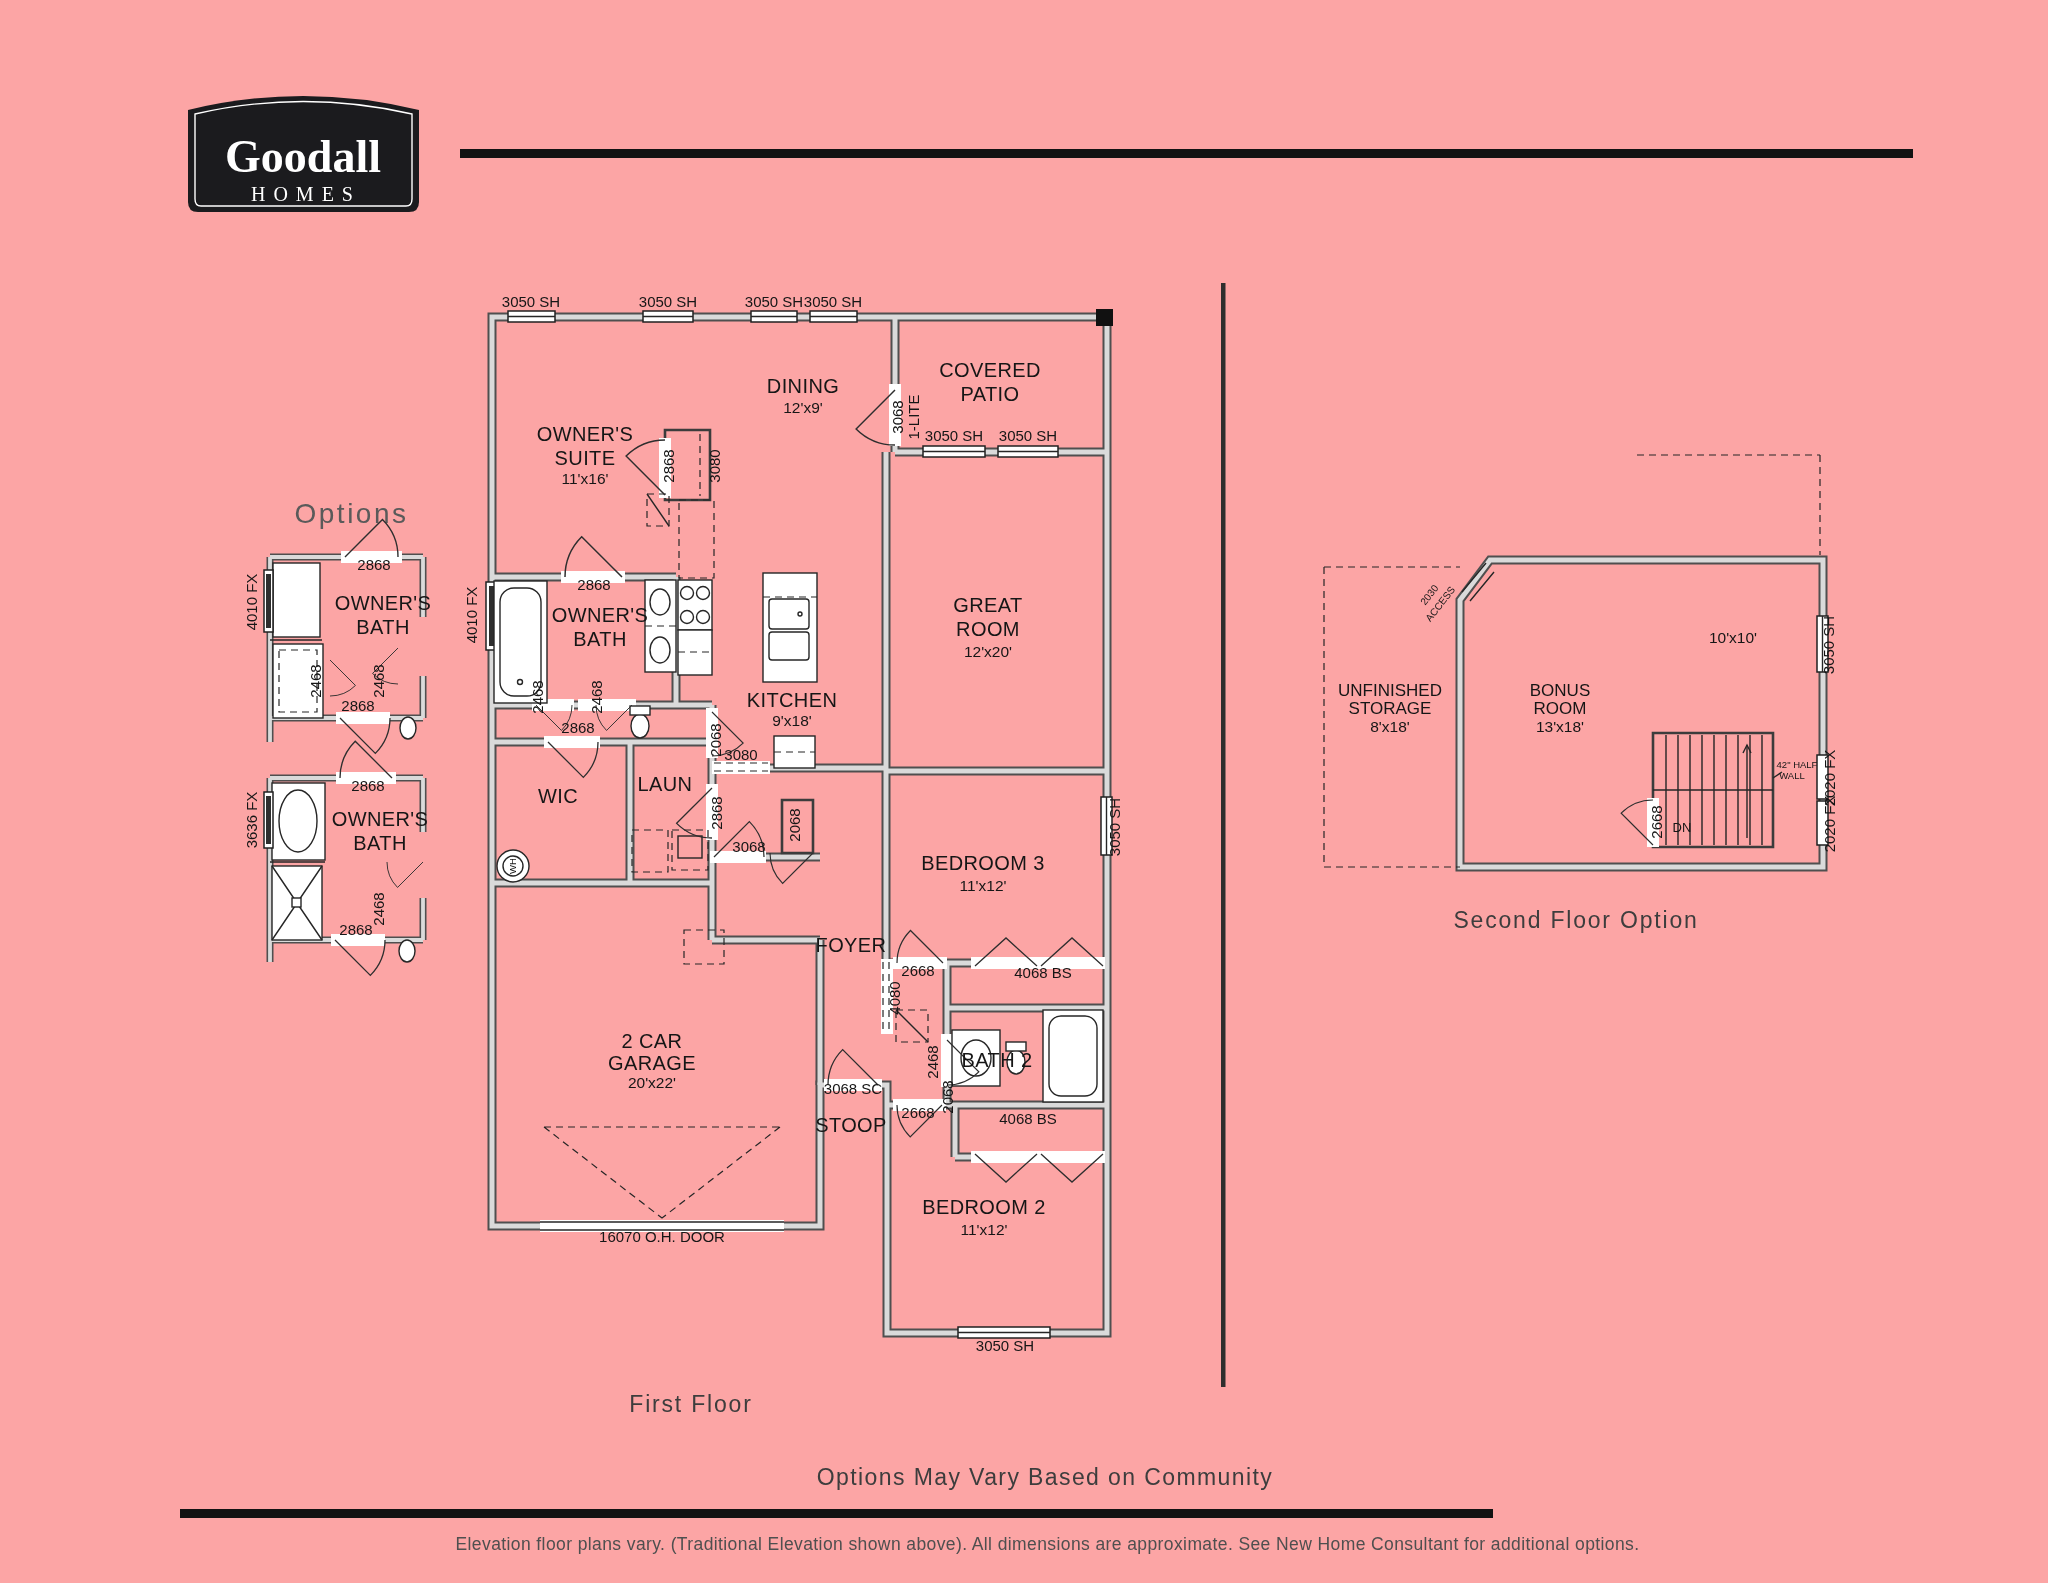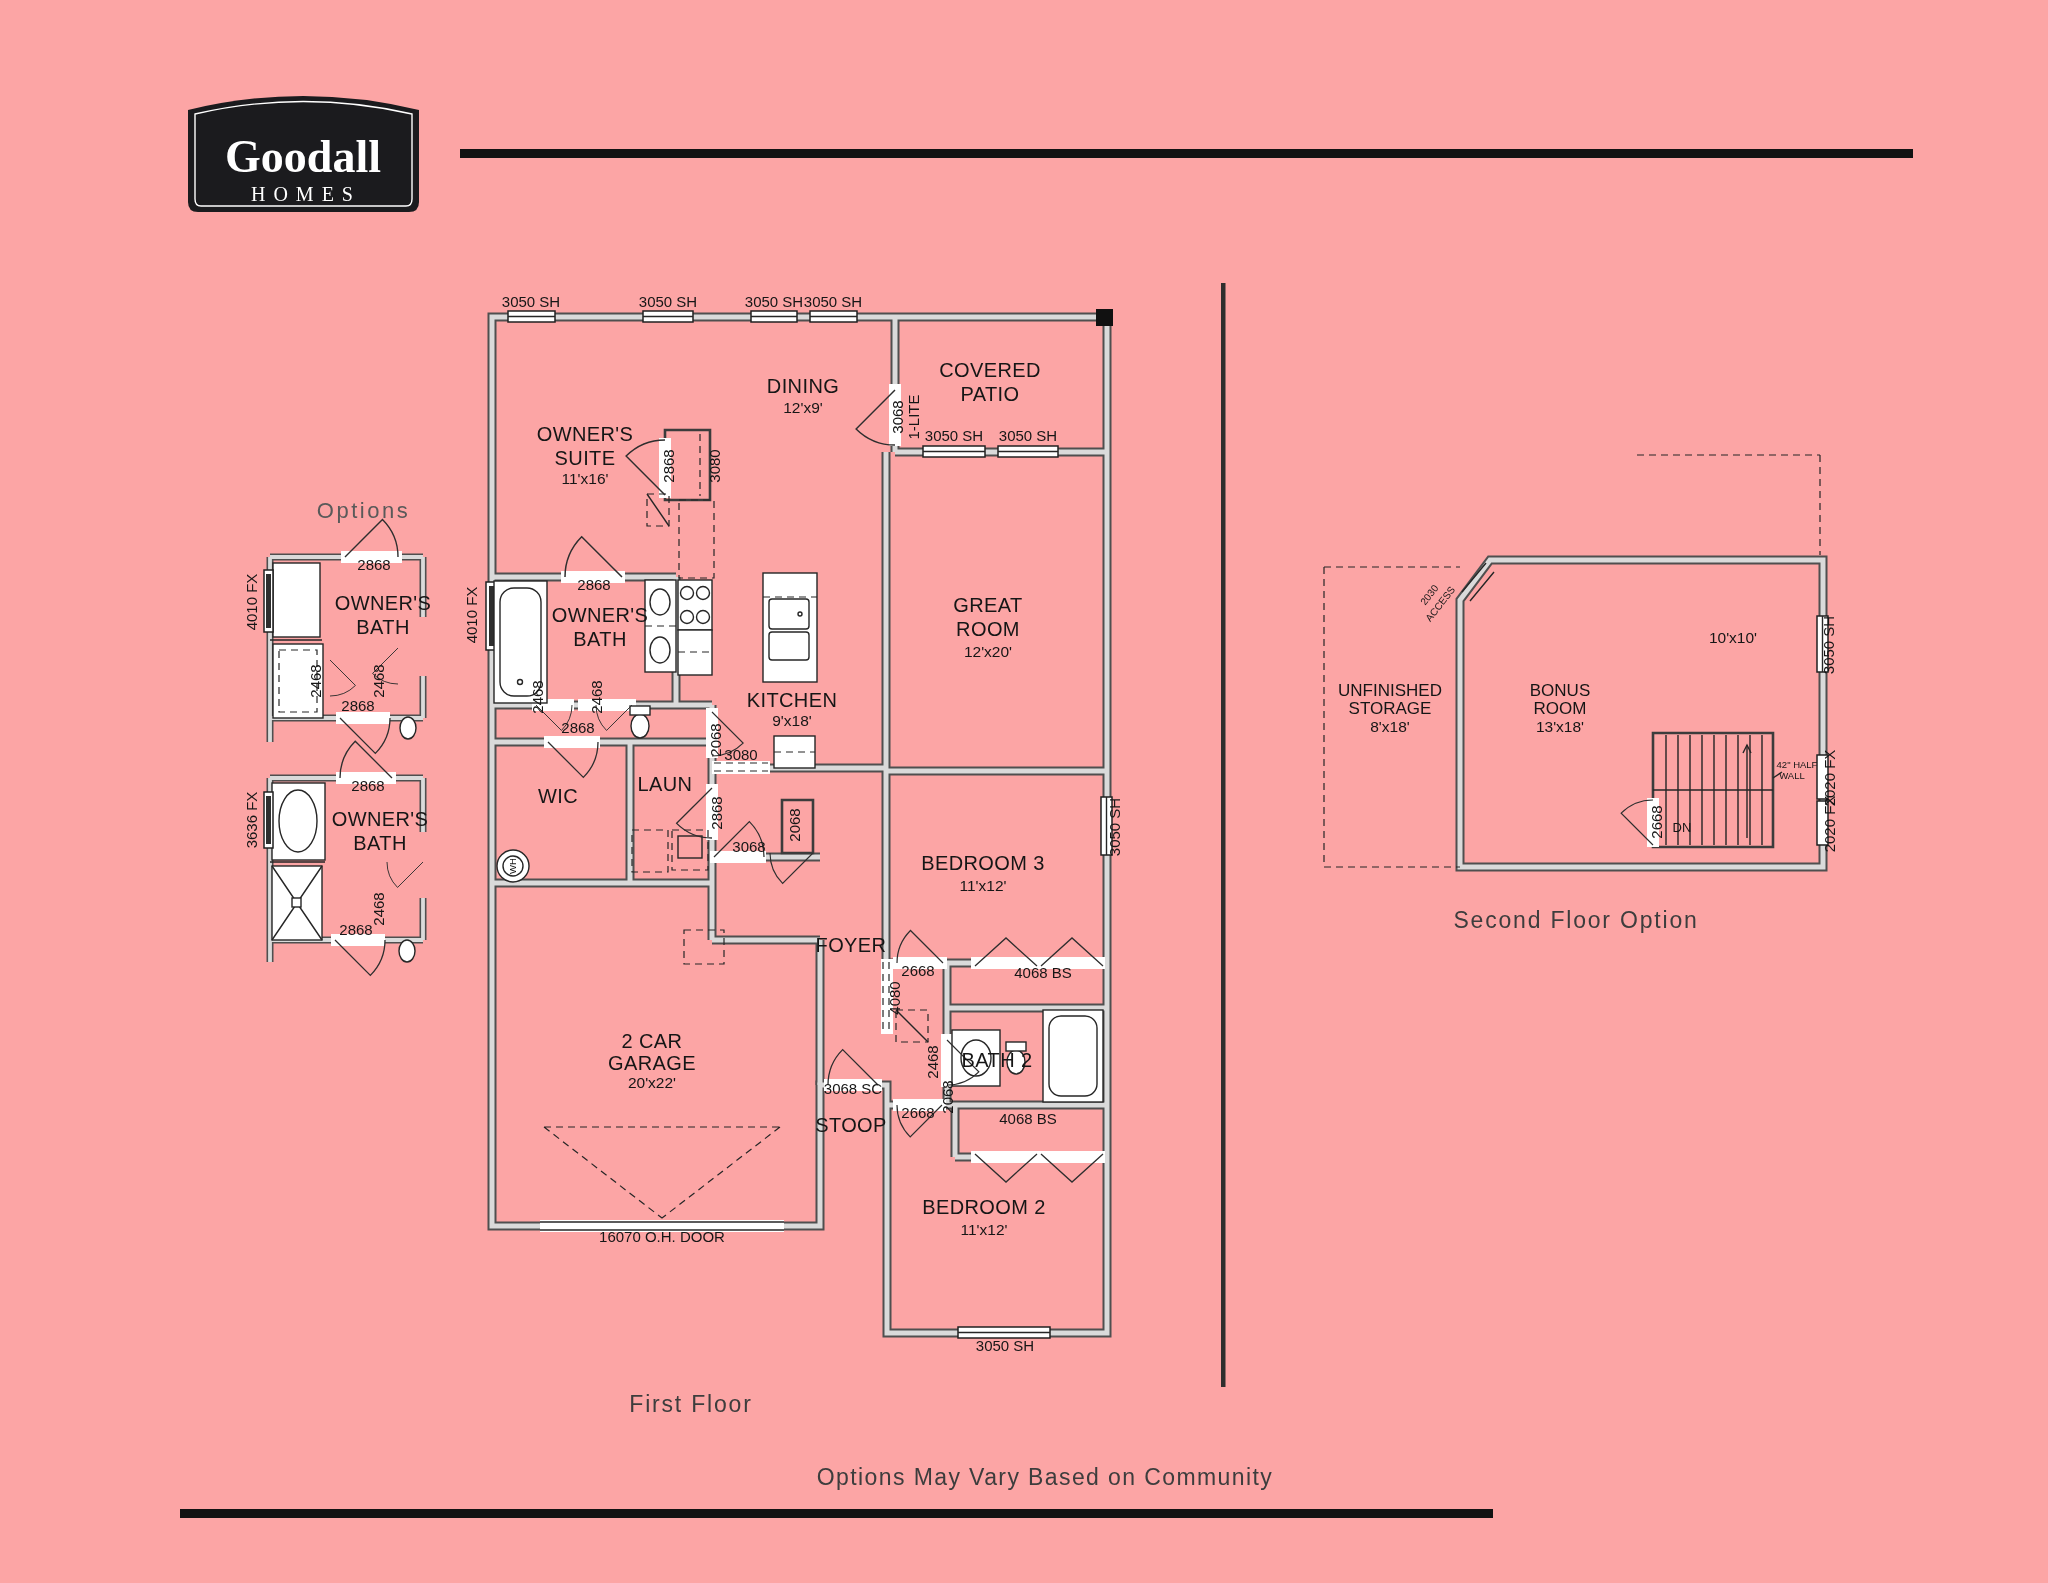--- a/index.html
+++ b/index.html
@@ -1,21 +1,21 @@
 <!DOCTYPE html>
 <html><head>
 <meta charset="utf-8">
 <style>
   html,body{margin:0;padding:0;background:#fff}
   .stage{position:relative;width:2048px;height:1583px;background:#fca5a5;overflow:hidden;
          font-family:"Liberation Sans",sans-serif}
   .plan{position:absolute;left:0;top:0}
   .rule{position:absolute;background:#121212}
   .cap{position:absolute;color:#3d3d3d;letter-spacing:1.8px;font-size:23px;text-align:center}
-  .cap-options{left:276px;top:498px;width:175px;font-size:22px;color:#5a5a5a;letter-spacing:2.5px}
+  .cap-options{left:264px;top:498px;width:175px;font-size:28px;color:#5a5a5a;letter-spacing:2.5px}
   .cap-first{left:566px;top:1391px;width:250px}
   .cap-second{left:1416px;top:907px;width:320px}
   .cap-community{left:745px;top:1464px;width:600px;letter-spacing:1.4px}
   .plan-name{position:absolute;left:1493px;top:1472px;width:420px;text-align:right;
              font-family:"Liberation Serif",serif;font-size:55px;color:#0f0f0f}
   .disclaimer{position:absolute;left:380px;top:1534px;width:1335px;text-align:center;
               font-size:17.5px;color:#4f4f4f;letter-spacing:.4px}
   
   .wb{stroke:#4f4f4f;stroke-width:9;fill:none}
   .wf{stroke:#dadada;stroke-width:5;fill:none}
@@ -53,20 +53,21 @@
     </g>
   </svg>
 
   <div class="rule" style="left:460px;top:149px;width:1453px;height:9px"></div>
   <div class="rule" style="left:180px;top:1509px;width:1313px;height:9px"></div>
 
   <div class="cap cap-options">Options</div>
   <div class="cap cap-first">First Floor</div>
   <div class="cap cap-second">Second Floor Option</div>
   <div class="cap cap-community">Options May Vary Based on Community</div>
+  <div class="disclaimer">Elevation floor plans vary. (Traditional Elevation shown above). All dimensions are approximate. See New Home Consultant for additional options.</div>
 
   <svg class="plan" width="2048" height="1583" viewBox="0 0 2048 1583">
     <defs>
       <path id="ffOuter" d="M492,317 H1107 V1333 H887 V1085 H820 V1226 H492 Z"></path>
       <path id="ffInner" d="M895,317 V452 M895,452 H1107 M886,452 V963 M886,771 H1107 M887,963 H1107 M492,577 H676 M676,577 V705 M492,705 H712 M712,705 V940 M492,742 H712 M630,742 V883 M492,883 H712 M712,940 H820 M820,940 V1085 M712,768 H887 M712,857 H820 M947,963 V1008 M947,1008 H1107 M947,1008 V1105 M887,1105 H1107 M955,1105 V1157 M955,1157 H1107"></path>
       <path id="op1" d="M270,557 H423 M270,557 V742 M270,718 H423 M423,557 V617 M423,676 V718"></path>
       <path id="op2" d="M270,778 H423 M270,778 V962 M270,940 H423 M423,778 V832 M423,898 V940"></path>
       <path id="sfOuter" d="M1490,560 H1823 V867 H1460 V600 Z"></path>
       <path id="dA" d="M0,0 L35.36,-35.36 A50,50 0 0 1 50,0"></path>
       <path id="dB" d="M0,0 L35.36,35.36 A50,50 0 0 0 50,0"></path>

